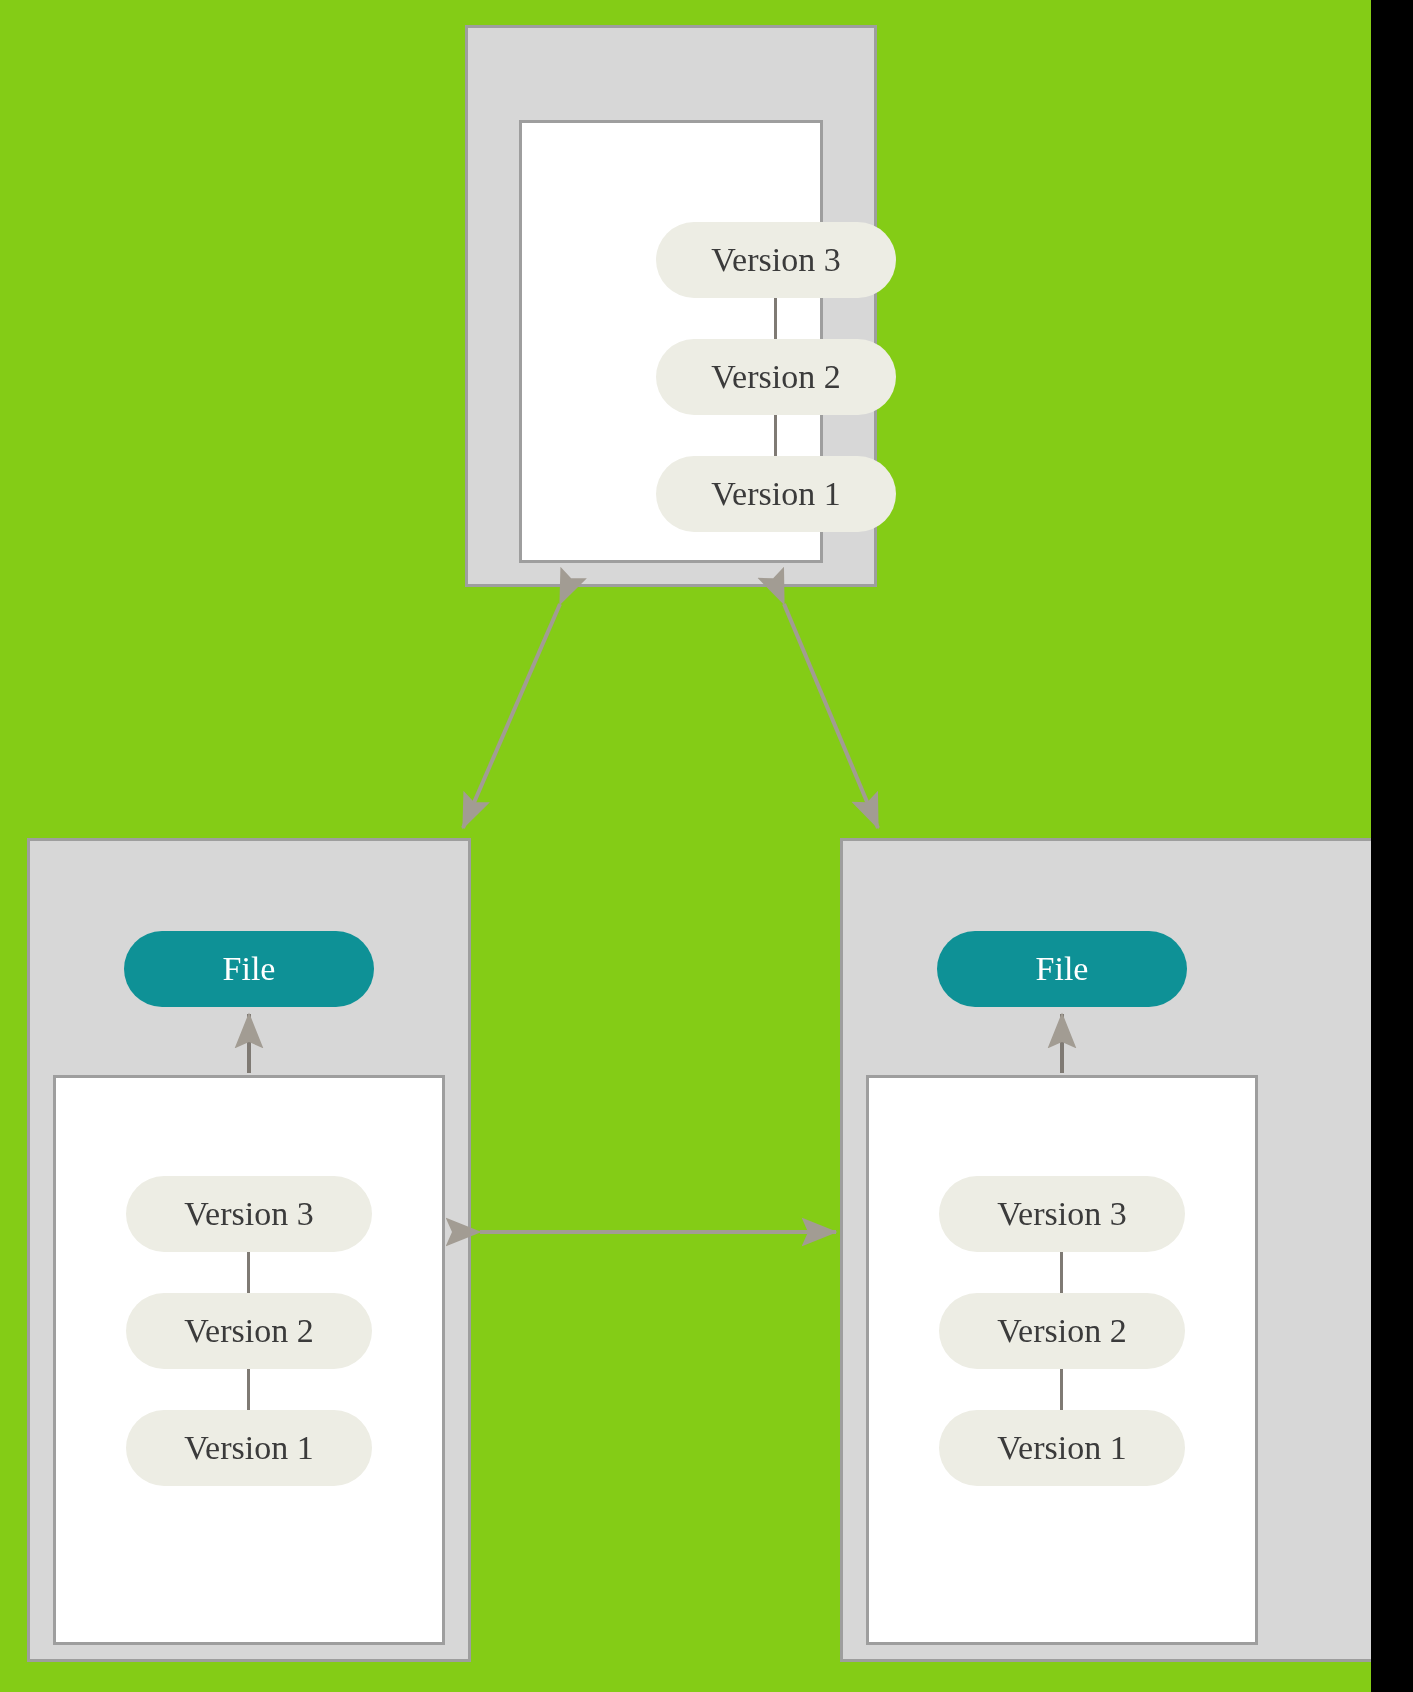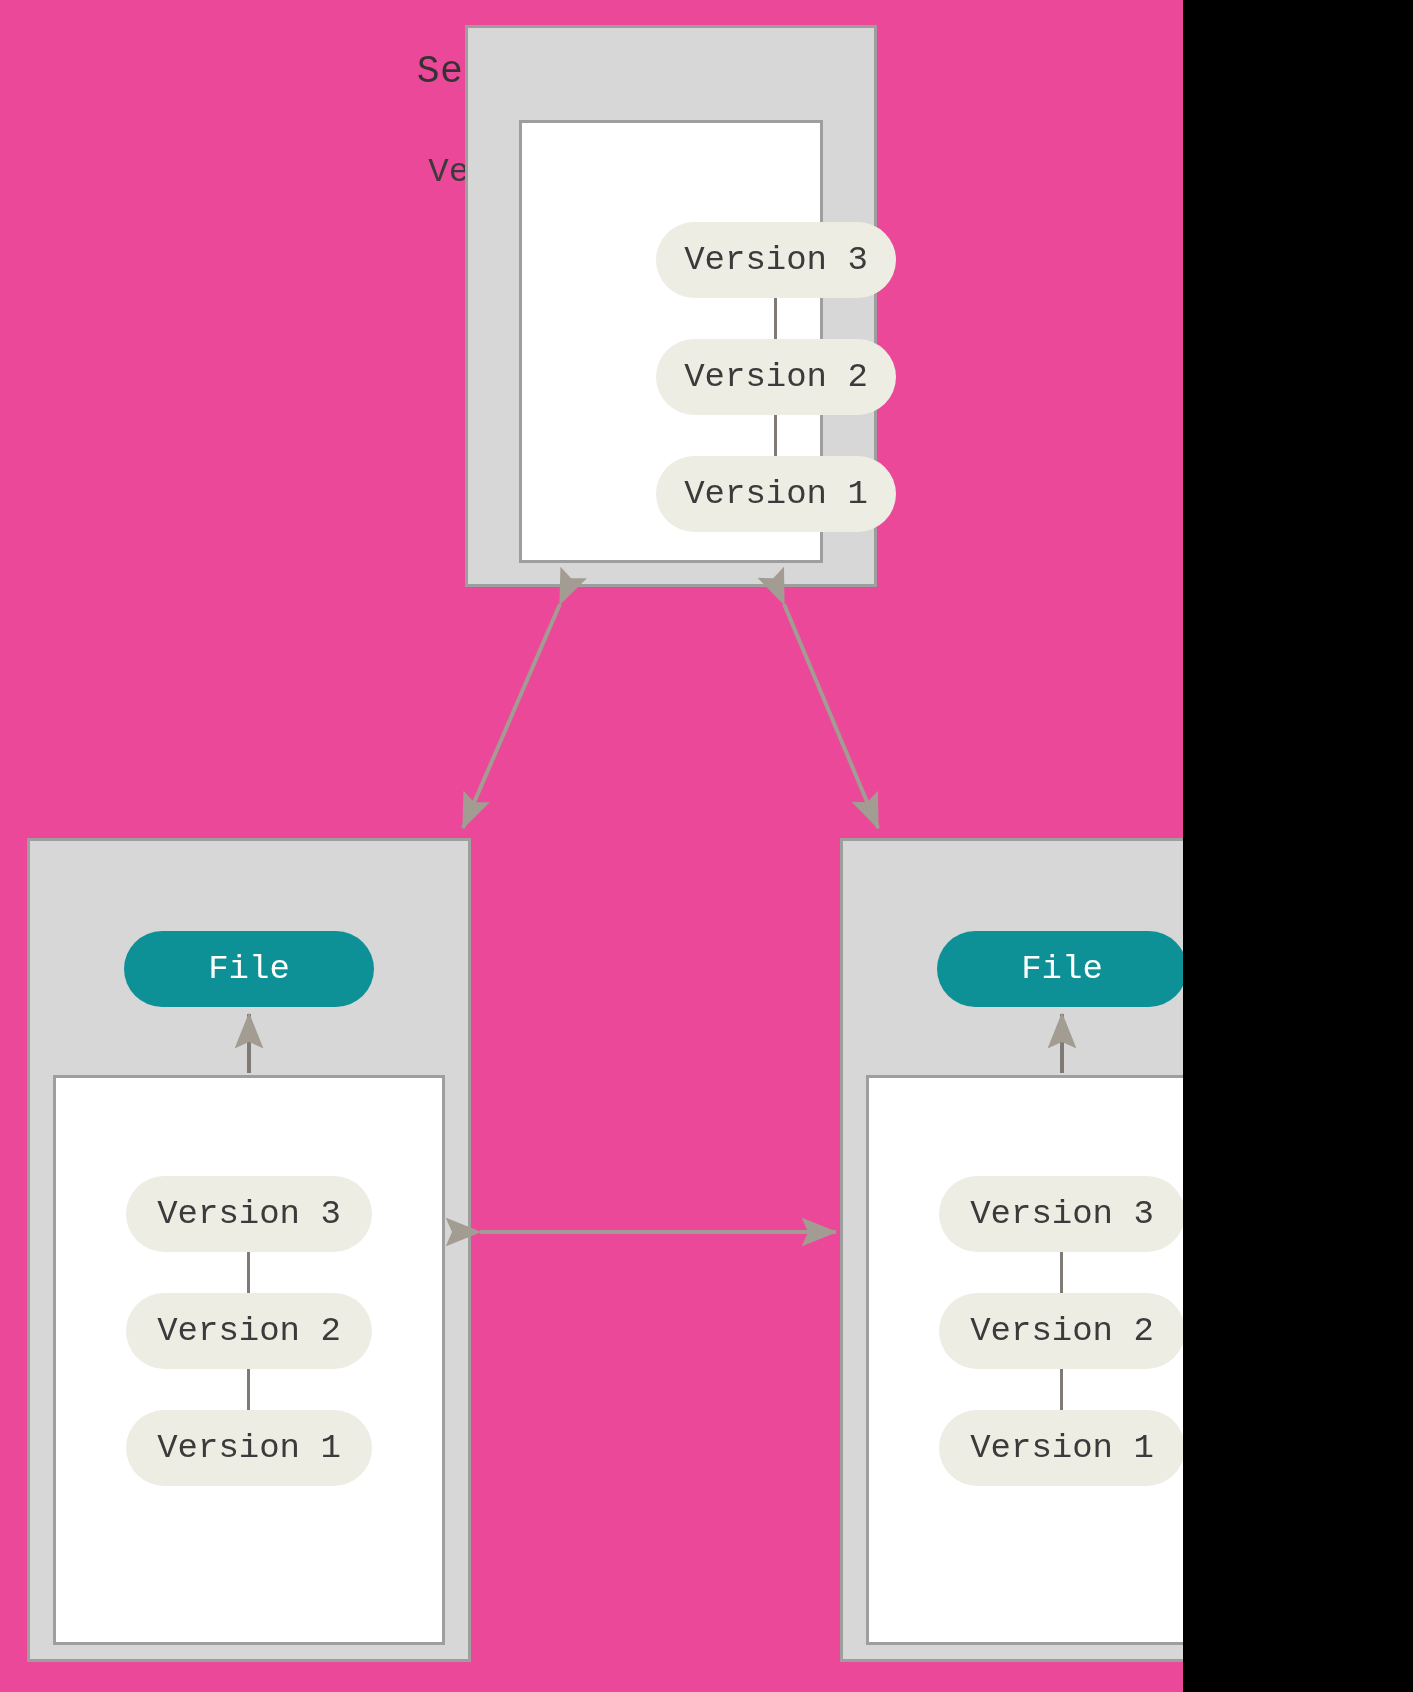--- a/index.html
+++ b/index.html
@@ -3,25 +3,25 @@
 <meta charset="utf-8">
 <title>Distributed Version Control Diagram</title>
 <style>
   html, body {
     margin: 0;
     padding: 0;
     background: #000000;
   }
   #stage {
     position: relative;
-    width: 1183px;
+    width: 1371px;
     height: 1692px;
-    background: #ec4899;
+    background: #84cc16;
     overflow: hidden;
-    font-family: Liberation Mono, monospace;
+    font-family: Liberation Serif, serif;
   }
 
   
   .panel {
     position: absolute;
     background: #D7D7D7;
     border: 3px solid #9E9E9E;
     box-sizing: border-box;
     z-index: 3;
   }

